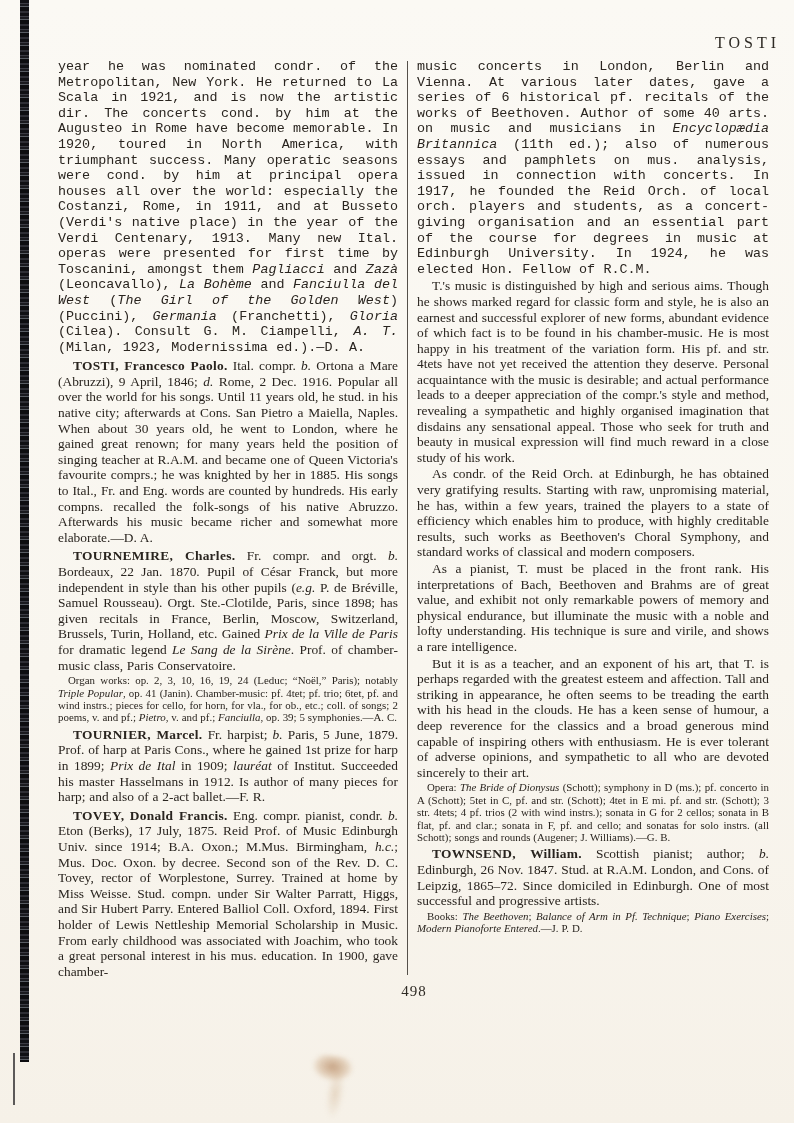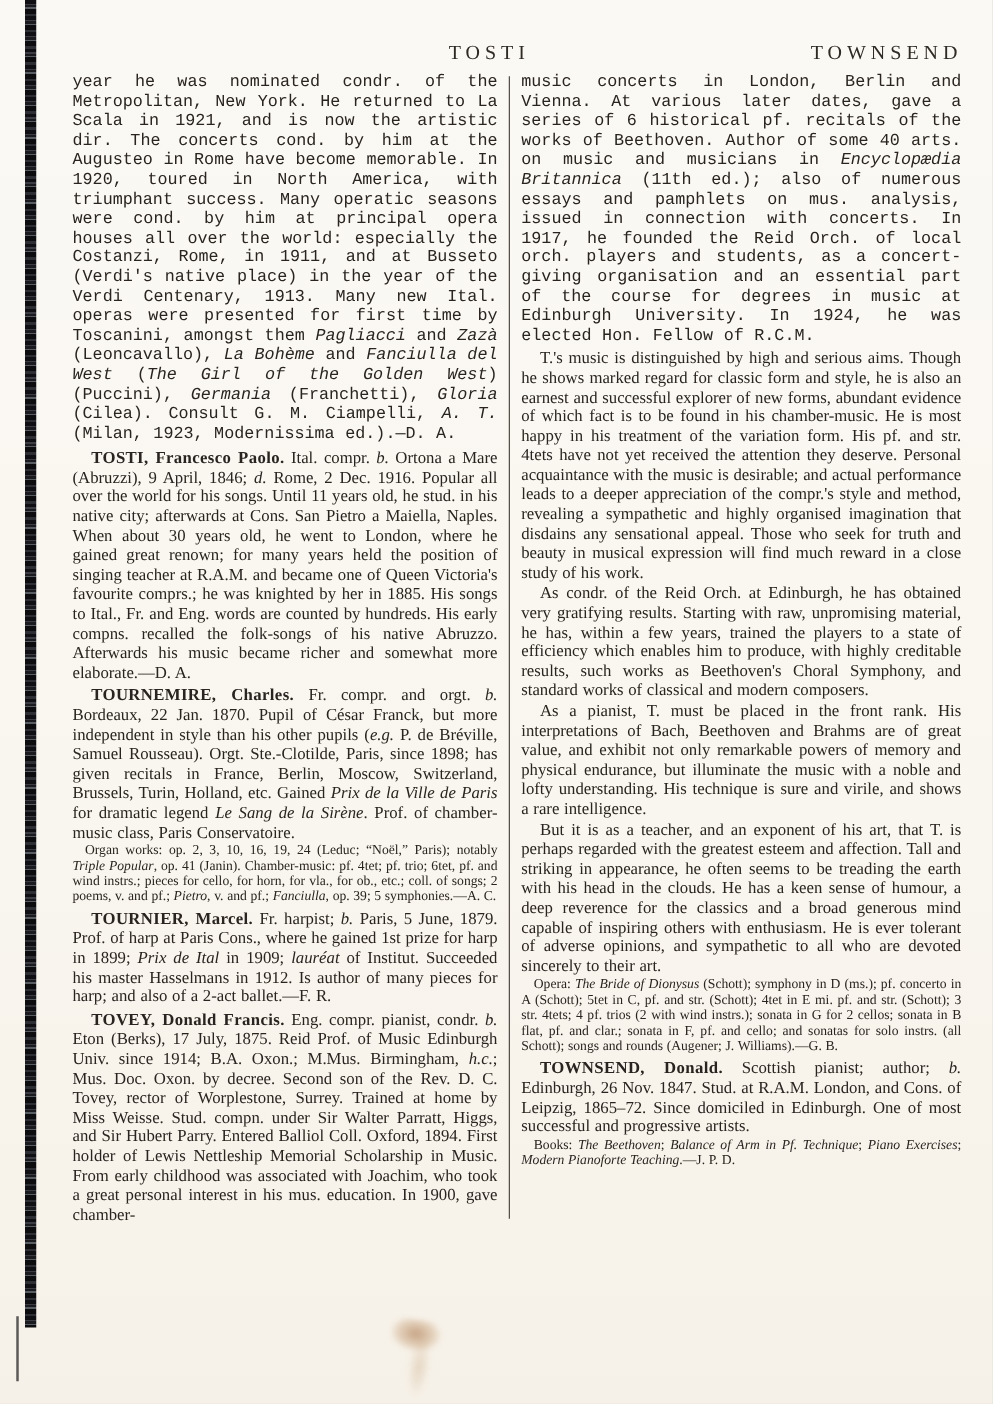--- a/index.html
+++ b/index.html
@@ -97,41 +97,41 @@
 </style>
 </head>
 <body>
 
 <div class="page">
   <div class="binding"></div>
 
   <div class="content">
     <div class="running-heads">
       <div class="running-head left">TOSTI</div>
-      <div class="running-head right">TOWNSEND</div>
     </div>
 
     <div class="columns">
       <div class="column left">
           <p class="para cont">year he was nominated condr. of the Metropolitan, New York. He returned to La Scala in 1921, and is now the artistic dir. The concerts cond. by him at the Augusteo in Rome have become memorable. In 1920, toured in North America, with triumphant success. Many operatic seasons were cond. by him at principal opera houses all over the world: especially the Costanzi, Rome, in 1911, and at Busseto (Verdi's native place) in the year of the Verdi Centenary, 1913. Many new Ital. operas were presented for first time by Toscanini, amongst them <i>Pagliacci</i> and <i>Zazà</i> (Leoncavallo), <i>La Bohème</i> and <i>Fanciulla del West</i> (<i>The Girl of the Golden West</i>) (Puccini), <i>Germania</i> (Franchetti), <i>Gloria</i> (Cilea). Consult G. M. Ciampelli, <i>A. T.</i> (Milan, 1923, Modernissima ed.).—D. A.</p>
           <p class="para entry"><b>TOSTI, Francesco Paolo.</b> Ital. compr. <i>b.</i> Ortona a Mare (Abruzzi), 9 April, 1846; <i>d.</i> Rome, 2 Dec. 1916. Popular all over the world for his songs. Until 11 years old, he stud. in his native city; afterwards at Cons. San Pietro a Maiella, Naples. When about 30 years old, he went to London, where he gained great renown; for many years held the position of singing teacher at R.A.M. and became one of Queen Victoria's favourite comprs.; he was knighted by her in 1885. His songs to Ital., Fr. and Eng. words are counted by hundreds. His early compns. recalled the folk-songs of his native Abruzzo. Afterwards his music became richer and somewhat more elaborate.—D. A.</p>
           <p class="para entry"><b>TOURNEMIRE, Charles.</b> Fr. compr. and orgt. <i>b.</i> Bordeaux, 22 Jan. 1870. Pupil of César Franck, but more independent in style than his other pupils (<i>e.g.</i> P. de Bréville, Samuel Rousseau). Orgt. Ste.-Clotilde, Paris, since 1898; has given recitals in France, Berlin, Moscow, Switzerland, Brussels, Turin, Holland, etc. Gained <i>Prix de la Ville de Paris</i> for dramatic legend <i>Le Sang de la Sirène</i>. Prof. of chamber-music class, Paris Conservatoire.</p>
           <p class="para fine">Organ works: op. 2, 3, 10, 16, 19, 24 (Leduc; “Noël,” Paris); notably <i>Triple Popular</i>, op. 41 (Janin). Chamber-music: pf. 4tet; pf. trio; 6tet, pf. and wind instrs.; pieces for cello, for horn, for vla., for ob., etc.; coll. of songs; 2 poems, v. and pf.; <i>Pietro</i>, v. and pf.; <i>Fanciulla</i>, op. 39; 5 symphonies.—A. C.</p>
           <p class="para entry"><b>TOURNIER, Marcel.</b> Fr. harpist; <i>b.</i> Paris, 5 June, 1879. Prof. of harp at Paris Cons., where he gained 1st prize for harp in 1899; <i>Prix de Ital</i> in 1909; <i>lauréat</i> of Institut. Succeeded his master Hasselmans in 1912. Is author of many pieces for harp; and also of a 2-act ballet.—F. R.</p>
           <p class="para entry"><b>TOVEY, Donald Francis.</b> Eng. compr. pianist, condr. <i>b.</i> Eton (Berks), 17 July, 1875. Reid Prof. of Music Edinburgh Univ. since 1914; B.A. Oxon.; M.Mus. Birmingham, <i>h.c.</i>; Mus. Doc. Oxon. by decree. Second son of the Rev. D. C. Tovey, rector of Worplestone, Surrey. Trained at home by Miss Weisse. Stud. compn. under Sir Walter Parratt, Higgs, and Sir Hubert Parry. Entered Balliol Coll. Oxford, 1894. First holder of Lewis Nettleship Memorial Scholarship in Music. From early childhood was associated with Joachim, who took a great personal interest in his mus. education. In 1900, gave chamber-</p>
         </div>
       <div class="rule"></div>
       <div class="column right">
           <p class="para cont">music concerts in London, Berlin and Vienna. At various later dates, gave a series of 6 historical pf. recitals of the works of Beethoven. Author of some 40 arts. on music and musicians in <i>Encyclopædia Britannica</i> (11th ed.); also of numerous essays and pamphlets on mus. analysis, issued in connection with concerts. In 1917, he founded the Reid Orch. of local orch. players and students, as a concert-giving organisation and an essential part of the course for degrees in music at Edinburgh University. In 1924, he was elected Hon. Fellow of R.C.M.</p>
           <p class="para body">T.'s music is distinguished by high and serious aims. Though he shows marked regard for classic form and style, he is also an earnest and successful explorer of new forms, abundant evidence of which fact is to be found in his chamber-music. He is most happy in his treatment of the variation form. His pf. and str. 4tets have not yet received the attention they deserve. Personal acquaintance with the music is desirable; and actual performance leads to a deeper appreciation of the compr.'s style and method, revealing a sympathetic and highly organised imagination that disdains any sensational appeal. Those who seek for truth and beauty in musical expression will find much reward in a close study of his work.</p>
           <p class="para body">As condr. of the Reid Orch. at Edinburgh, he has obtained very gratifying results. Starting with raw, unpromising material, he has, within a few years, trained the players to a state of efficiency which enables him to produce, with highly creditable results, such works as Beethoven's Choral Symphony, and standard works of classical and modern composers.</p>
           <p class="para body">As a pianist, T. must be placed in the front rank. His interpretations of Bach, Beethoven and Brahms are of great value, and exhibit not only remarkable powers of memory and physical endurance, but illuminate the music with a noble and lofty understanding. His technique is sure and virile, and shows a rare intelligence.</p>
           <p class="para body">But it is as a teacher, and an exponent of his art, that T. is perhaps regarded with the greatest esteem and affection. Tall and striking in appearance, he often seems to be treading the earth with his head in the clouds. He has a keen sense of humour, a deep reverence for the classics and a broad generous mind capable of inspiring others with enthusiasm. He is ever tolerant of adverse opinions, and sympathetic to all who are devoted sincerely to their art.</p>
           <p class="para fine">Opera: <i>The Bride of Dionysus</i> (Schott); symphony in D (ms.); pf. concerto in A (Schott); 5tet in C, pf. and str. (Schott); 4tet in E mi. pf. and str. (Schott); 3 str. 4tets; 4 pf. trios (2 with wind instrs.); sonata in G for 2 cellos; sonata in B flat, pf. and clar.; sonata in F, pf. and cello; and sonatas for solo instrs. (all Schott); songs and rounds (Augener; J. Williams).—G. B.</p>
-          <p class="para entry"><b>TOWNSEND, Donald.</b> Scottish pianist; author; <i>b.</i> Edinburgh, 26 Nov. 1847. Stud. at R.A.M. London, and Cons. of Leipzig, 1865–72. Since domiciled in Edinburgh. One of most successful and progressive artists.</p>
-          <p class="para fine">Books: <i>The Beethoven</i>; <i>Balance of Arm in Pf. Technique</i>; <i>Piano Exercises</i>; <i>Modern Pianoforte Teaching</i>.—J. P. D.</p>
+          <p class="para entry"><b>TOWNSEND, William.</b> Scottish pianist; author; <i>b.</i> Edinburgh, 26 Nov. 1847. Stud. at R.A.M. London, and Cons. of Leipzig, 1865–72. Since domiciled in Edinburgh. One of most successful and progressive artists.</p>
+          <p class="para fine">Books: <i>The Beethoven</i>; <i>Balance of Arm in Pf. Technique</i>; <i>Piano Exercises</i>; <i>Modern Pianoforte Entered</i>.—J. P. D.</p>
         </div>
     </div>
 
+    <div class="page-number">498</div>
   </div>
 
   <div class="smudge"></div>
 </div>
 
 </body></html>

